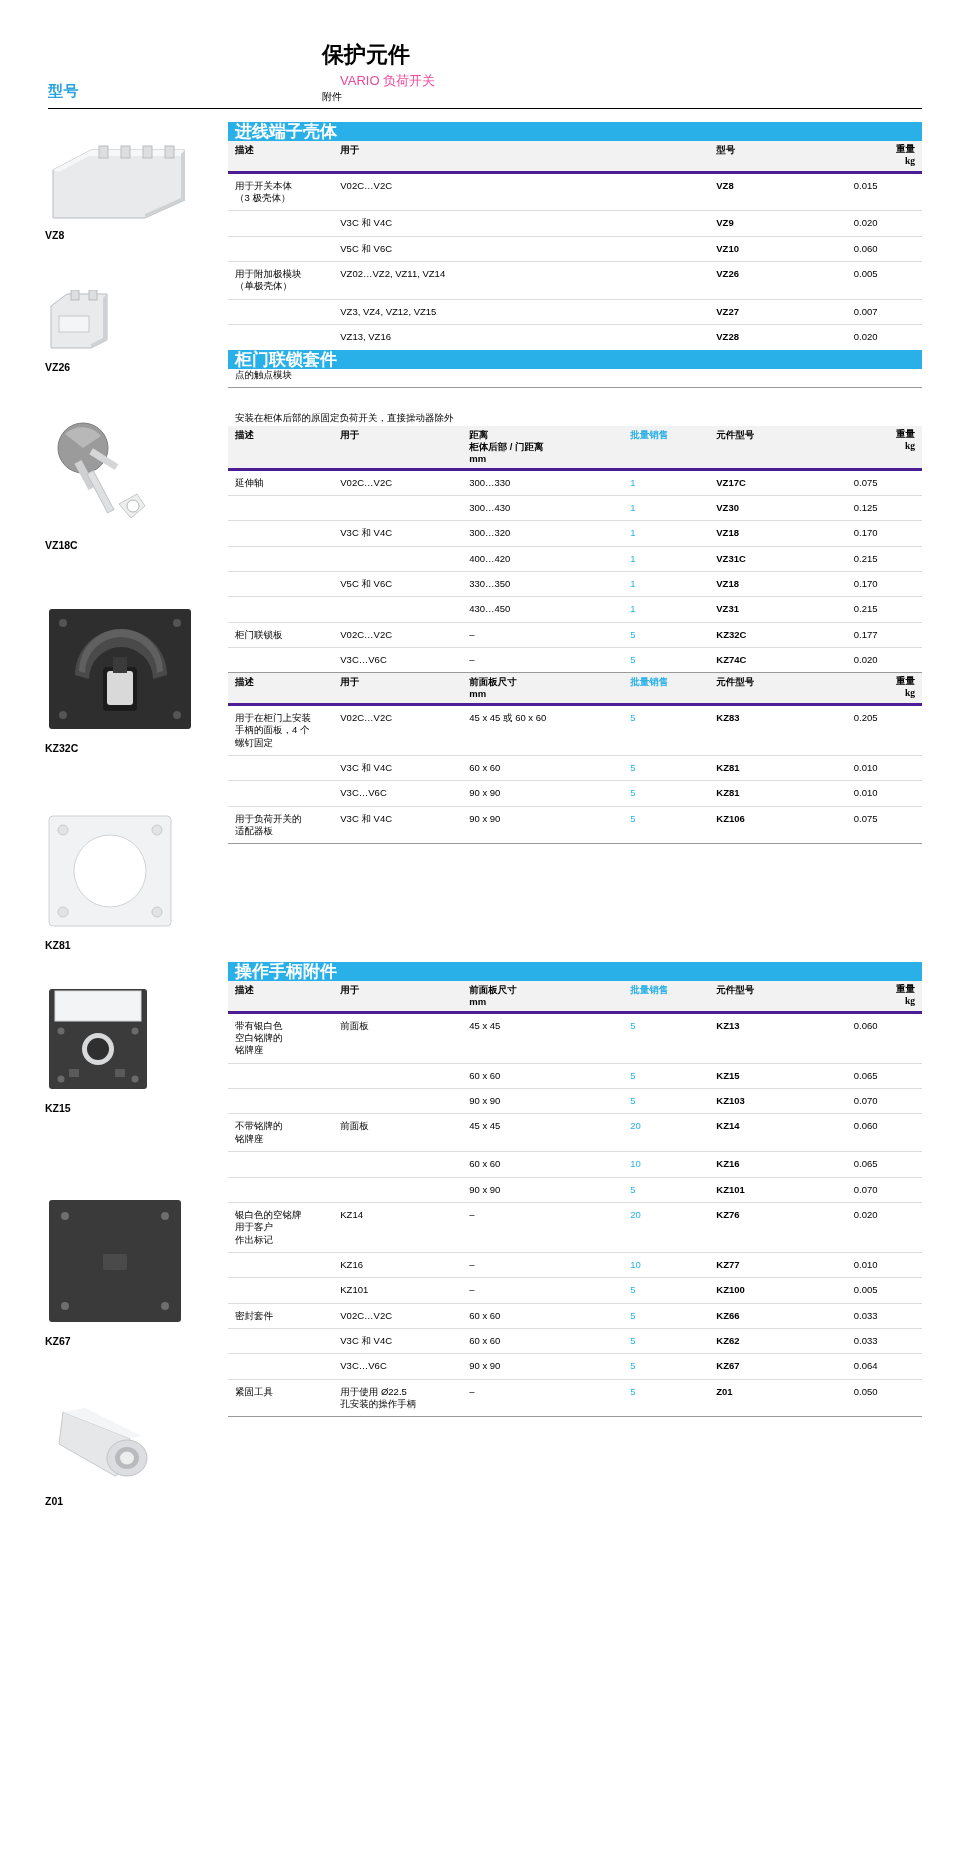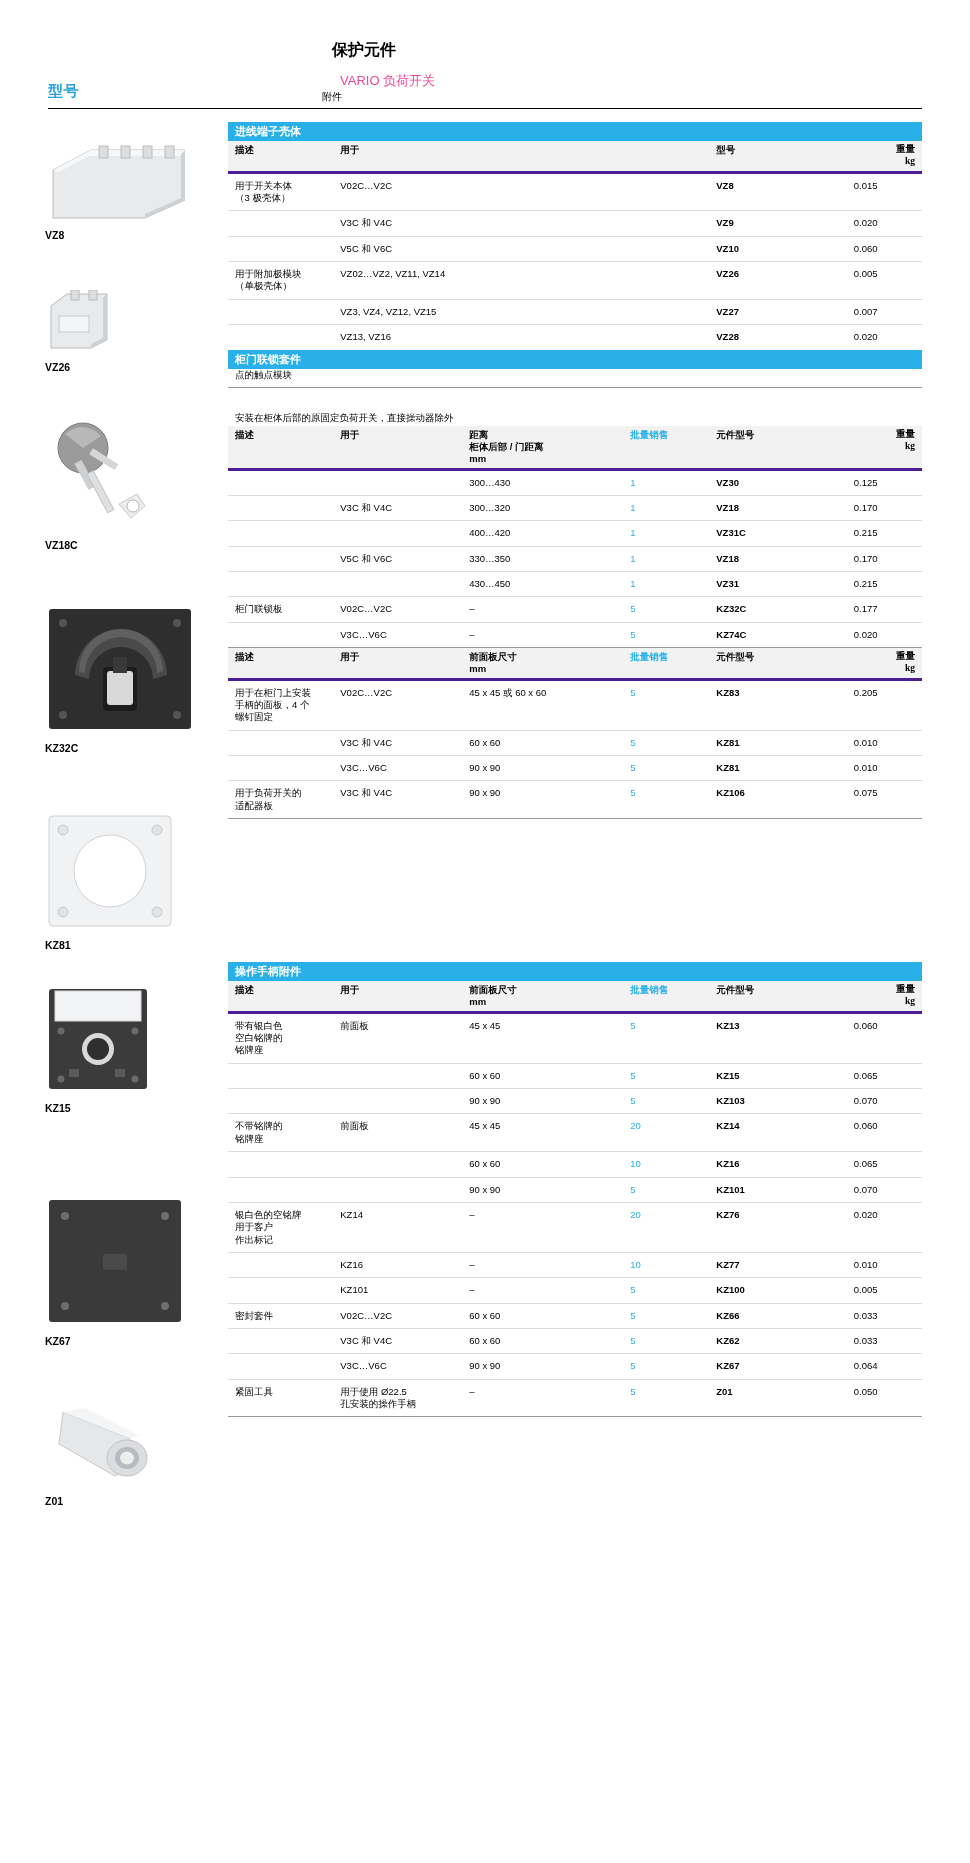--- a/index.html
+++ b/index.html
@@ -14,35 +14,35 @@
 
   
   .hdr-left{
     position:absolute;left:48px;top:82px;
     font-size:15px;font-weight:bold;color:#2aa3dd;letter-spacing:.5px;
   }
   .hdr-rule{
     position:absolute;left:48px;top:108px;width:874px;height:1px;background:#000;
   }
   .hdr-title{
-    position:absolute;left:332px;top:40px;font-size:16px;font-weight:bold;color:#000;
+    position:absolute;left:322px;top:40px;font-size:22px;font-weight:bold;color:#000;
   }
   .hdr-sub1{position:absolute;left:340px;top:72px;font-size:13px;color:#ec4899;}
   .hdr-sub2{position:absolute;left:322px;top:90px;font-size:10px;color:#000;}
 
   
   .gallery{position:absolute;left:0;top:0;width:230px;height:1863px;}
   .gitem{position:absolute;left:45px;}
   .gcap{font-size:10.5px;font-weight:bold;color:#000;margin-top:5px;}
   .gimg{position:relative;}
 
   
   .tbl{position:absolute;left:228px;width:694px;}
   .band{
-    background:#29b0e8;color:#fff;font-size:11px;font-weight:bold;
+    background:#29b0e8;color:#fff;font-size:17px;font-weight:bold;
     height:19px;line-height:19px;padding-left:7px;box-sizing:border-box;
   }
   .band-note{font-size:9.5px;color:#000;padding:3px 0 2px 7px;line-height:1.25;margin-top:40px;}
   table{border-collapse:collapse;width:100%;table-layout:fixed;}
   th,td{vertical-align:top;padding:0;}
   .hrow th{
     font-size:9.5px;font-weight:bold;color:#000;text-align:left;
     padding:3px 4px 3px 7px;line-height:1.25;border-bottom:3px solid #4c1d95;
     background:#f2f2f2;
   }
@@ -300,20 +300,28 @@
         <th>描述</th>
         <th>用于</th>
         <th class="nowrap">距离
 柜体后部 / 门距离
 mm</th>
         <th class="c-sale">批量销售</th>
         <th>元件型号</th>
         <th class="r nowrap">重量
 kg</th>
       </tr>
+      <tr class="drow grp">
+        <td class="nowrap">延伸轴</td>
+        <td>V02C…V2C</td>
+        <td>300…330</td>
+        <td class="sale">1</td>
+        <td class="b">VZ17C</td>
+        <td class="r">0.075</td>
+      </tr>
       <tr class="drow">
         <td class="nowrap"></td>
         <td></td>
         <td>300…430</td>
         <td class="sale">1</td>
         <td class="b">VZ30</td>
         <td class="r">0.125</td>
       </tr>
       <tr class="drow">
         <td class="nowrap"></td>

